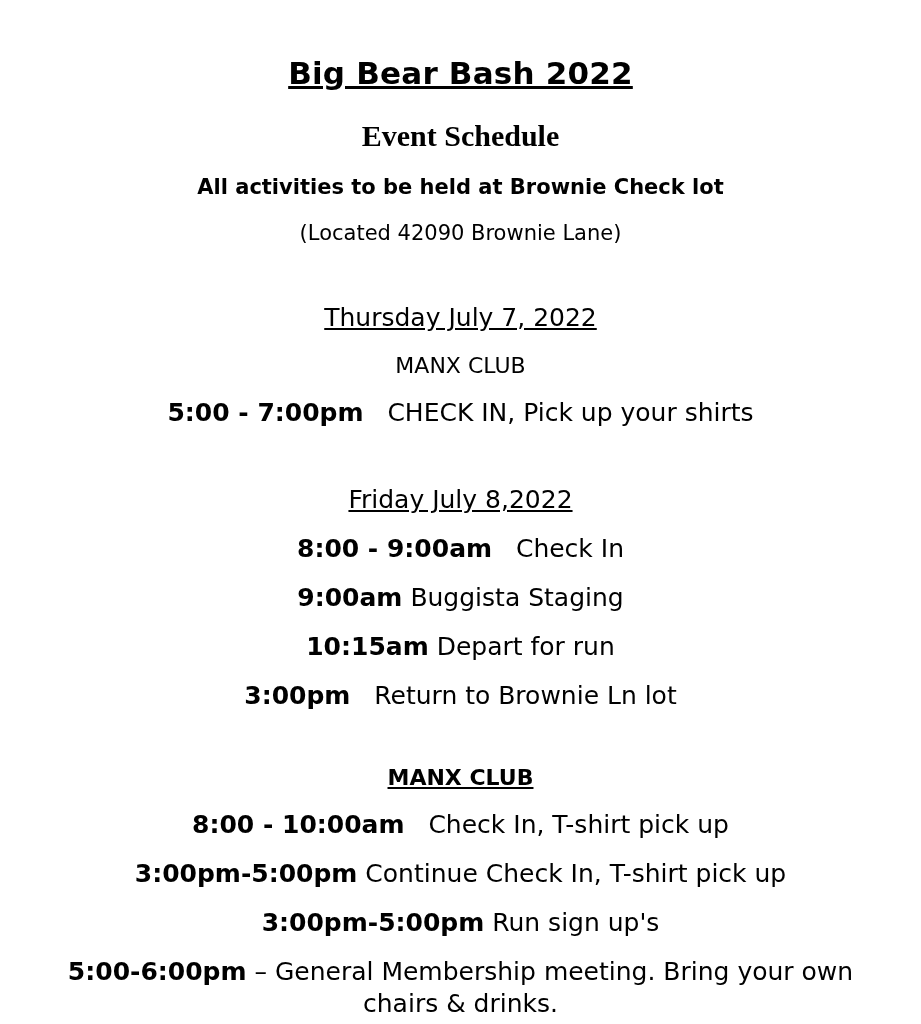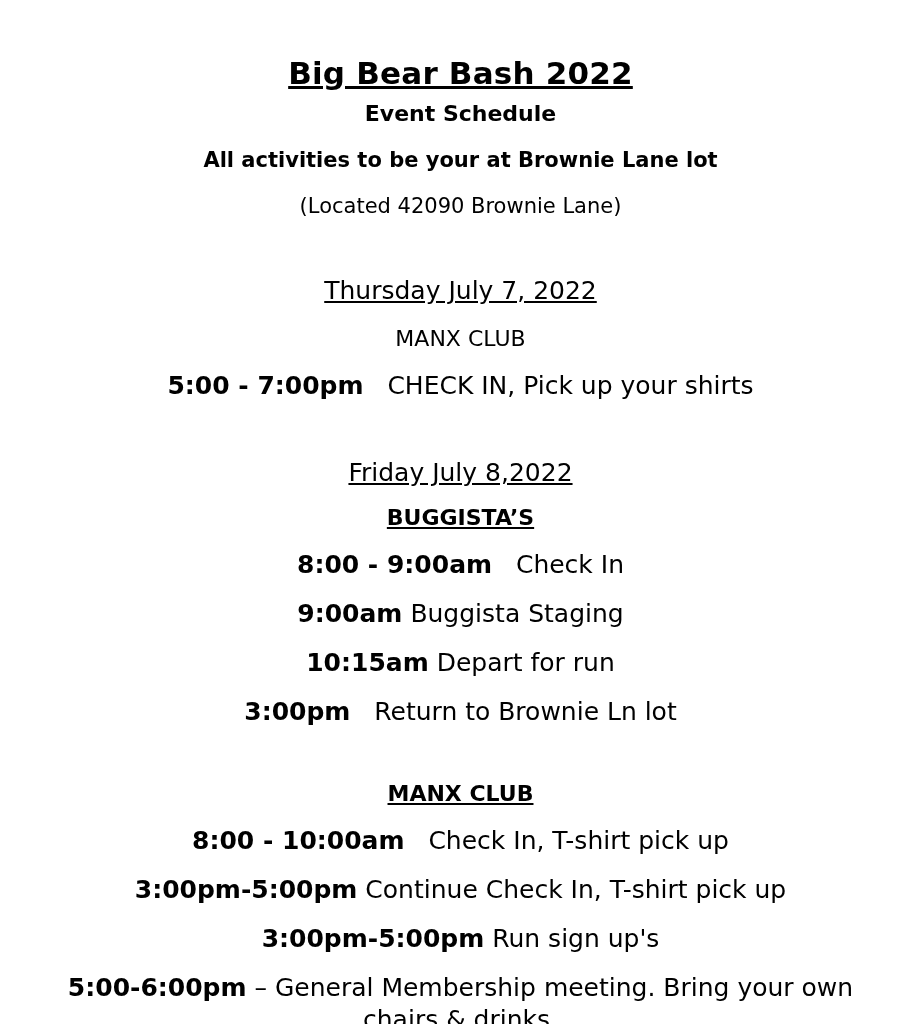--- a/index.html
+++ b/index.html
@@ -27,23 +27,24 @@
   }
   .title {
     font-size: 31px;
     font-weight: bold;
     text-decoration: underline;
     margin-top: 14px;
     margin-bottom: 0;
     letter-spacing: 0.2px;
   }
   .subtitle {
-    font-size: 22px;
+    font-size: 30px;
     font-weight: bold;
-    margin-top: 6px;
+    margin-top: 23px;
+    font-family: Liberation Serif, serif;
   }
   .subtitle2 {
     font-size: 21px;
     font-weight: bold;
     margin-top: 19px;
   }
   .located {
     font-size: 21px;
     font-weight: normal;
     margin-top: 19px;
@@ -80,37 +81,36 @@
 </style>
 </head>
 <body>
 
 <div class="page">
 
   <div class="line title">Big Bear Bash 2022</div>
 
   <div class="line subtitle">Event Schedule</div>
 
-  <div class="line subtitle2">All activities to be your at Brownie Lane lot</div>
+  <div class="line subtitle2">All activities to be held at Brownie Check lot</div>
 
   <div class="line located">(Located 42090 Brownie Lane)</div>
 
   <div class="line day-heading">Thursday July 7, 2022</div>
 
   <div class="line venue">MANX CLUB</div>
 
   <div class="line entry">
     <span class="t">5:00 - 7:00pm</span>
     <span>&nbsp; </span>
     <span>CHECK IN, Pick up your shirts</span>
   </div>
 
   <div class="line day-heading">Friday July 8,2022</div>
 
-  <div class="line venue-friday">BUGGISTA’S</div>
 
   <div class="line entry">
     <span class="t">8:00 - 9:00am</span>
     <span>&nbsp; </span>
     <span>Check In</span>
   </div>
 
   <div class="line entry">
     <span class="t">9:00am</span>
     <span> </span>

